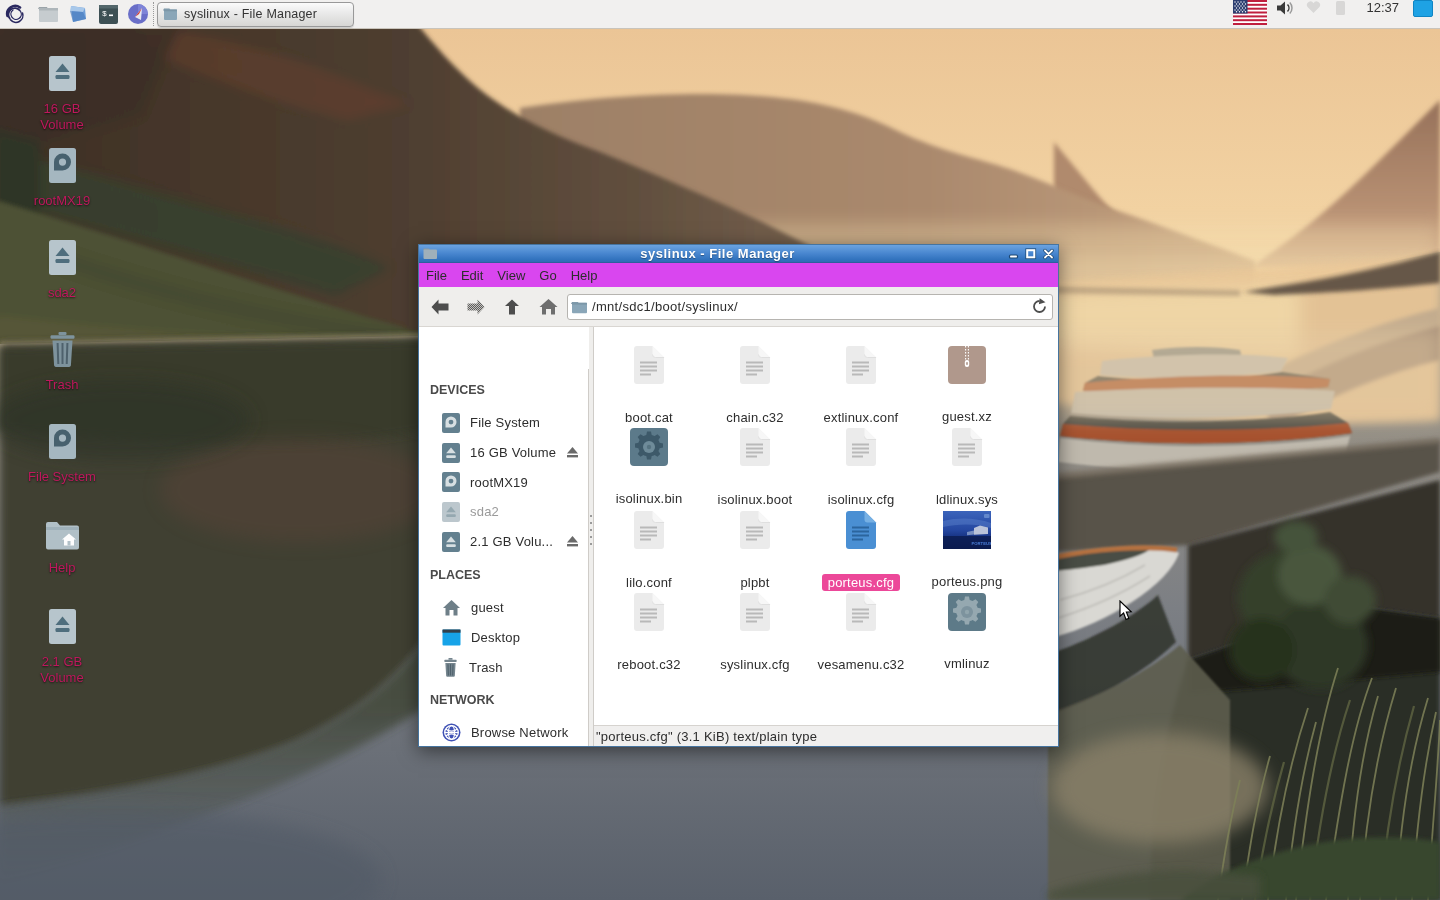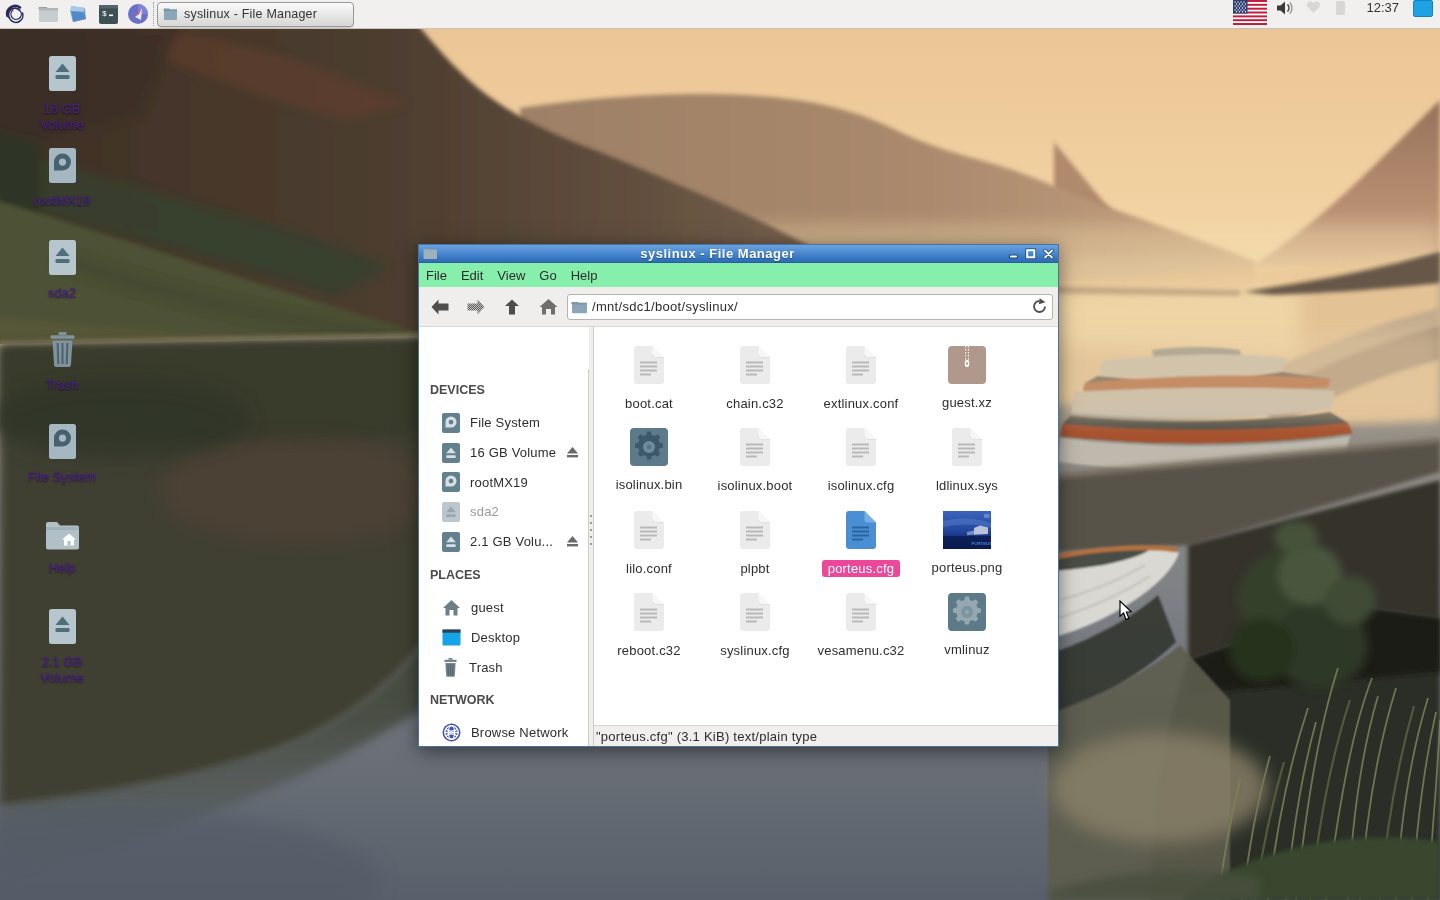--- a/index.html
+++ b/index.html
@@ -8,44 +8,44 @@
 
 #panel{position:absolute;left:0;top:0;width:1440px;height:29px;background:#f1f0ef;z-index:30;border-bottom:1px solid #c9c4bb;display:flex;align-items:center;}
 .picon{width:22px;height:22px;margin-left:7px;display:flex;align-items:center;justify-content:center;}
 #sep{width:4px;height:24px;margin-left:4px;border-left:1px dotted #9a9a9a;}
 #taskbtn{margin-left:0px;width:197px;height:25px;border:1px solid #999;border-radius:4px;background:linear-gradient(#fbfbfb,#e9e9e9 45%,#d7d6d4);display:flex;align-items:center;box-shadow:0 1px 1px rgba(0,0,0,.15);}
 #taskbtn span{font-size:12.5px;color:#333;margin-left:6px;letter-spacing:.2px;}
 #tray{position:absolute;right:0;top:0;height:46px;display:flex;align-items:flex-start;}
 #clock{font-size:13px;color:#333;}
 
 .dicon{position:absolute;width:120px;left:2px;text-align:center;z-index:5;}
-.dicon .lbl{margin-top:6px;font-size:13px;color:#4c1d95;line-height:16px;text-shadow:0 1px 2px rgba(0,0,0,.65);}
+.dicon .lbl{margin-top:6px;font-size:13px;color:#be185d;line-height:16px;text-shadow:0 1px 2px rgba(0,0,0,.65);}
 
 #win{position:absolute;left:418px;top:244px;width:641px;height:503px;z-index:20;border:1px solid #46749f;box-shadow:0 4px 18px rgba(0,0,0,.5);background:#fff;}
 #titlebar{height:18px;background:linear-gradient(#6ba3e0 0%,#4886cf 50%,#3273be 85%,#2f6cb4 100%);display:flex;align-items:center;position:relative;border-bottom:1px solid #2d5f9e;}
 #title{position:absolute;left:0;right:42px;text-align:center;color:#fff;font-weight:bold;font-size:13px;letter-spacing:.5px;text-shadow:0 1px 1px rgba(0,0,0,.35);}
 #winbtns{position:absolute;right:3px;top:2px;display:flex;align-items:center;gap:4px;}
-#menubar{height:24px;background:#86efac;display:flex;align-items:center;font-size:13px;color:#2d2d2d;}
+#menubar{height:24px;background:#d946ef;display:flex;align-items:center;font-size:13px;color:#2d2d2d;}
 #menubar span{padding:0 7px;}
 #toolbar{height:40px;background:#efeeec;display:flex;align-items:center;border-bottom:1px solid #d9d6d2;}
 .tbi{margin-left:16px;}
 .tbi:first-child{margin-left:11px;}
 #pathbar{flex:1;height:26px;background:#fff;border:1px solid #b6b4b0;border-radius:3px;margin-left:8px;margin-right:5px;display:flex;align-items:center;font-size:13px;letter-spacing:.3px;color:#2d2d2d;}
 #body{position:absolute;top:82px;bottom:0;left:0;right:0;display:flex;}
 #sidebar{width:170px;background:#fff;border-right:1px solid #cfccc8;overflow:hidden;margin-top:42px;}
 #splitter{width:4px;background:#efeeec;position:relative;}
 #splitter:after{content:"";position:absolute;top:188px;left:1px;width:2px;height:30px;background:repeating-linear-gradient(#9a9a9a 0 2px,#efeeec 2px 7px);}
 .shead{font-size:12.5px;font-weight:bold;color:#4a4a4a;margin:0 0 0 11px;height:24px;line-height:24px;}
 .srow{display:flex;align-items:center;height:29.7px;font-size:13px;letter-spacing:.2px;color:#2d2d2d;padding-left:23px;position:relative;}
 .srow .txt{margin-left:10px;white-space:nowrap;}
 .eject{position:absolute;right:9px;top:9px;}
 #main{flex:1;background:#fff;position:relative;border-left:1px solid #cfccc8;}
 .ficon{position:absolute;width:96px;text-align:center;}
 .ficon>svg{display:block;margin:0 auto;}
-.ficon .flbl{margin-top:11px;font-size:13px;letter-spacing:.2px;color:#2d2d2d;line-height:15px;}
+.ficon .flbl{margin-top:25px;font-size:13px;letter-spacing:.2px;color:#2d2d2d;line-height:15px;}
 .sel{background:#ec4899;color:#fff;border-radius:3px;padding:1px 6px 1px;}
 #statusbar{position:absolute;left:0;right:0;bottom:0;height:21px;background:#f0efee;border-top:1px solid #d6d3cf;font-size:13px;letter-spacing:.25px;color:#2d2d2d;display:flex;align-items:center;padding-left:2px;}
 
 #cursor{position:absolute;left:1119px;top:600px;z-index:40;}
 </style></head>
 <body>
 <div id="desk">
 <svg id="wall" width="1440" height="900" viewBox="0 0 1440 900">
 <defs>
 <linearGradient id="sky" x1="0" y1="0" x2="0" y2="1">

